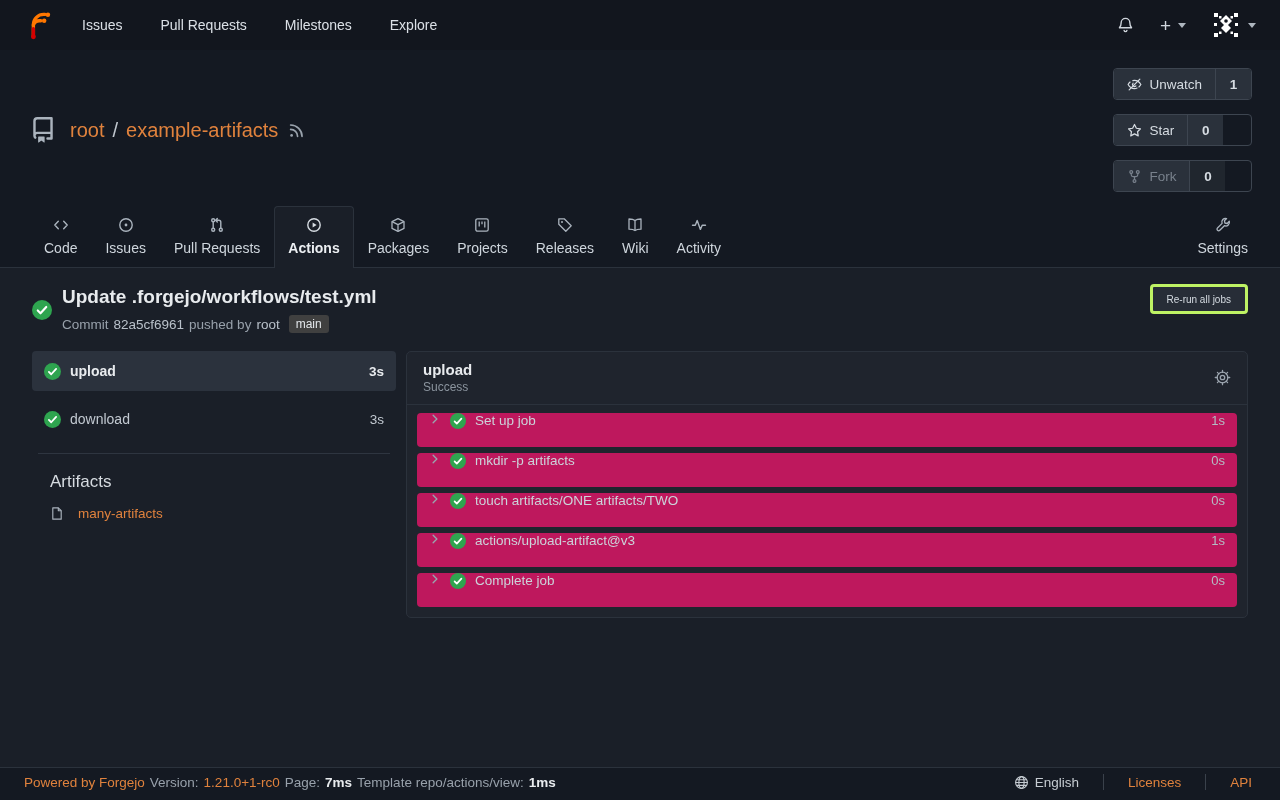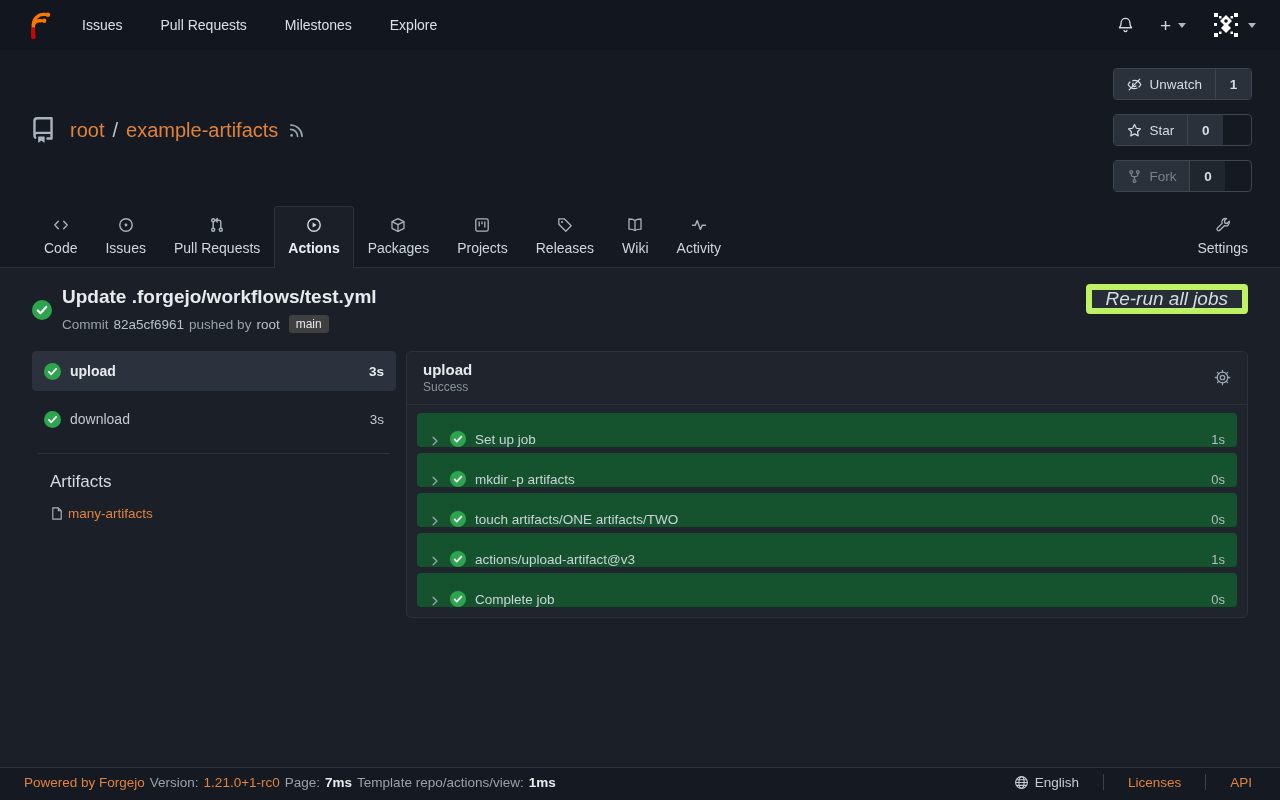--- a/index.html
+++ b/index.html
@@ -68,57 +68,57 @@
   .run-title-block { display:flex; gap:10px; }
   .run-title-text { }
   .run-title { font-size:19px; font-weight:700; color:#e8ebee; line-height:26px; }
   .run-commit { margin-top:5px; margin-left:0; color:#98a1ab; font-size:13.5px; display:flex; align-items:center; gap:5px; }
   .run-commit .sha, .run-commit .author { color:#b9c1ca; }
   .branch-badge {
     background:#404040; color:#e2e6ea; font-size:12px; padding:2px 7px;
     border-radius:3px; margin-left:4px; cursor:pointer;
   }
   .rerun-btn {
-    margin-left:auto; background:#272d37; border:6px solid #bef264; color:#d6dce2;
+    margin-left:auto; background:#272d37; border:3px solid #bef264; color:#d6dce2;
     padding:0 14px; height:30px; display:flex; align-items:center; border-radius:4px;
-    font-size:19px; cursor:pointer;font-style:italic;
+    font-size:10px; cursor:pointer;
   }
 
   .columns { display:flex; margin-top:18px; gap:10px; align-items:flex-start; }
 
   
   .job-sidebar { width:364px; flex:none; }
   .job-item {
     display:flex; align-items:center; gap:9px; height:40px; padding:0 12px;
     border-radius:4px; cursor:pointer; color:#c2c9d1; margin-bottom:8px;
   }
   .job-item.selected { background:#2b323d; color:#e8ebee; font-weight:700; }
   .job-duration { margin-left:auto; font-size:13.5px; }
   .job-item.selected .job-duration { font-weight:700; }
   .sidebar-divider { border:none; border-top:1px solid #2e3540; margin:14px 6px 0; }
   .artifacts-heading { font-size:17px; color:#d6dbe0; margin:18px 0 14px 18px; font-weight:400; }
-  .artifact-item { display:flex; align-items:flex-end; gap:4px; margin-left:18px; cursor:pointer; }
+  .artifact-item { display:flex; align-items:flex-end; gap:14px; margin-left:18px; cursor:pointer; }
   .artifact-item .icon { color:#aab3bd; }
   .artifact-item a { color:#e0823d; font-size:13.5px; }
 
   
   .job-panel {
     flex:1; background:#1f242d; border:1px solid #2b323c; border-radius:5px;
     overflow:hidden;
   }
   .job-panel-header {
     display:flex; align-items:center; padding:9px 16px 10px; border-bottom:1px solid #2b323c;
   }
   .job-panel-name { font-weight:700; font-size:15px; color:#e8ebee; }
   .job-panel-status { font-size:12px; color:#8b949e; margin-top:2px; }
   .job-panel-gear { margin-left:auto; color:#9aa3ad; cursor:pointer; }
   .steps { padding:8px 10px 10px; }
   .step-row {
-    display:flex; align-items:flex-end; gap:9px; height:34px; margin-bottom:6px;
-    background:#14532d; border-radius:4px; padding:0 12px; cursor:pointer;
+    display:flex; align-items:flex-start; gap:9px; height:34px; margin-bottom:6px;
+    background:#be185d; border-radius:4px; padding:0 12px; cursor:pointer;
   }
   .step-row:last-child { margin-bottom:0; }
   .step-chevron { color:#9aa3ad; }
   .step-name { color:#ccd3da; font-size:13.5px; }
   .step-duration { margin-left:auto; color:#b4bcc4; font-size:13px; }
 
   
   .footer {
     flex:none; height:33px; background:#141922; border-top:1px solid #2b323c;
     display:flex; align-items:center; padding:0 28px 4px 24px; font-size:13.5px; color:#98a1ab;

